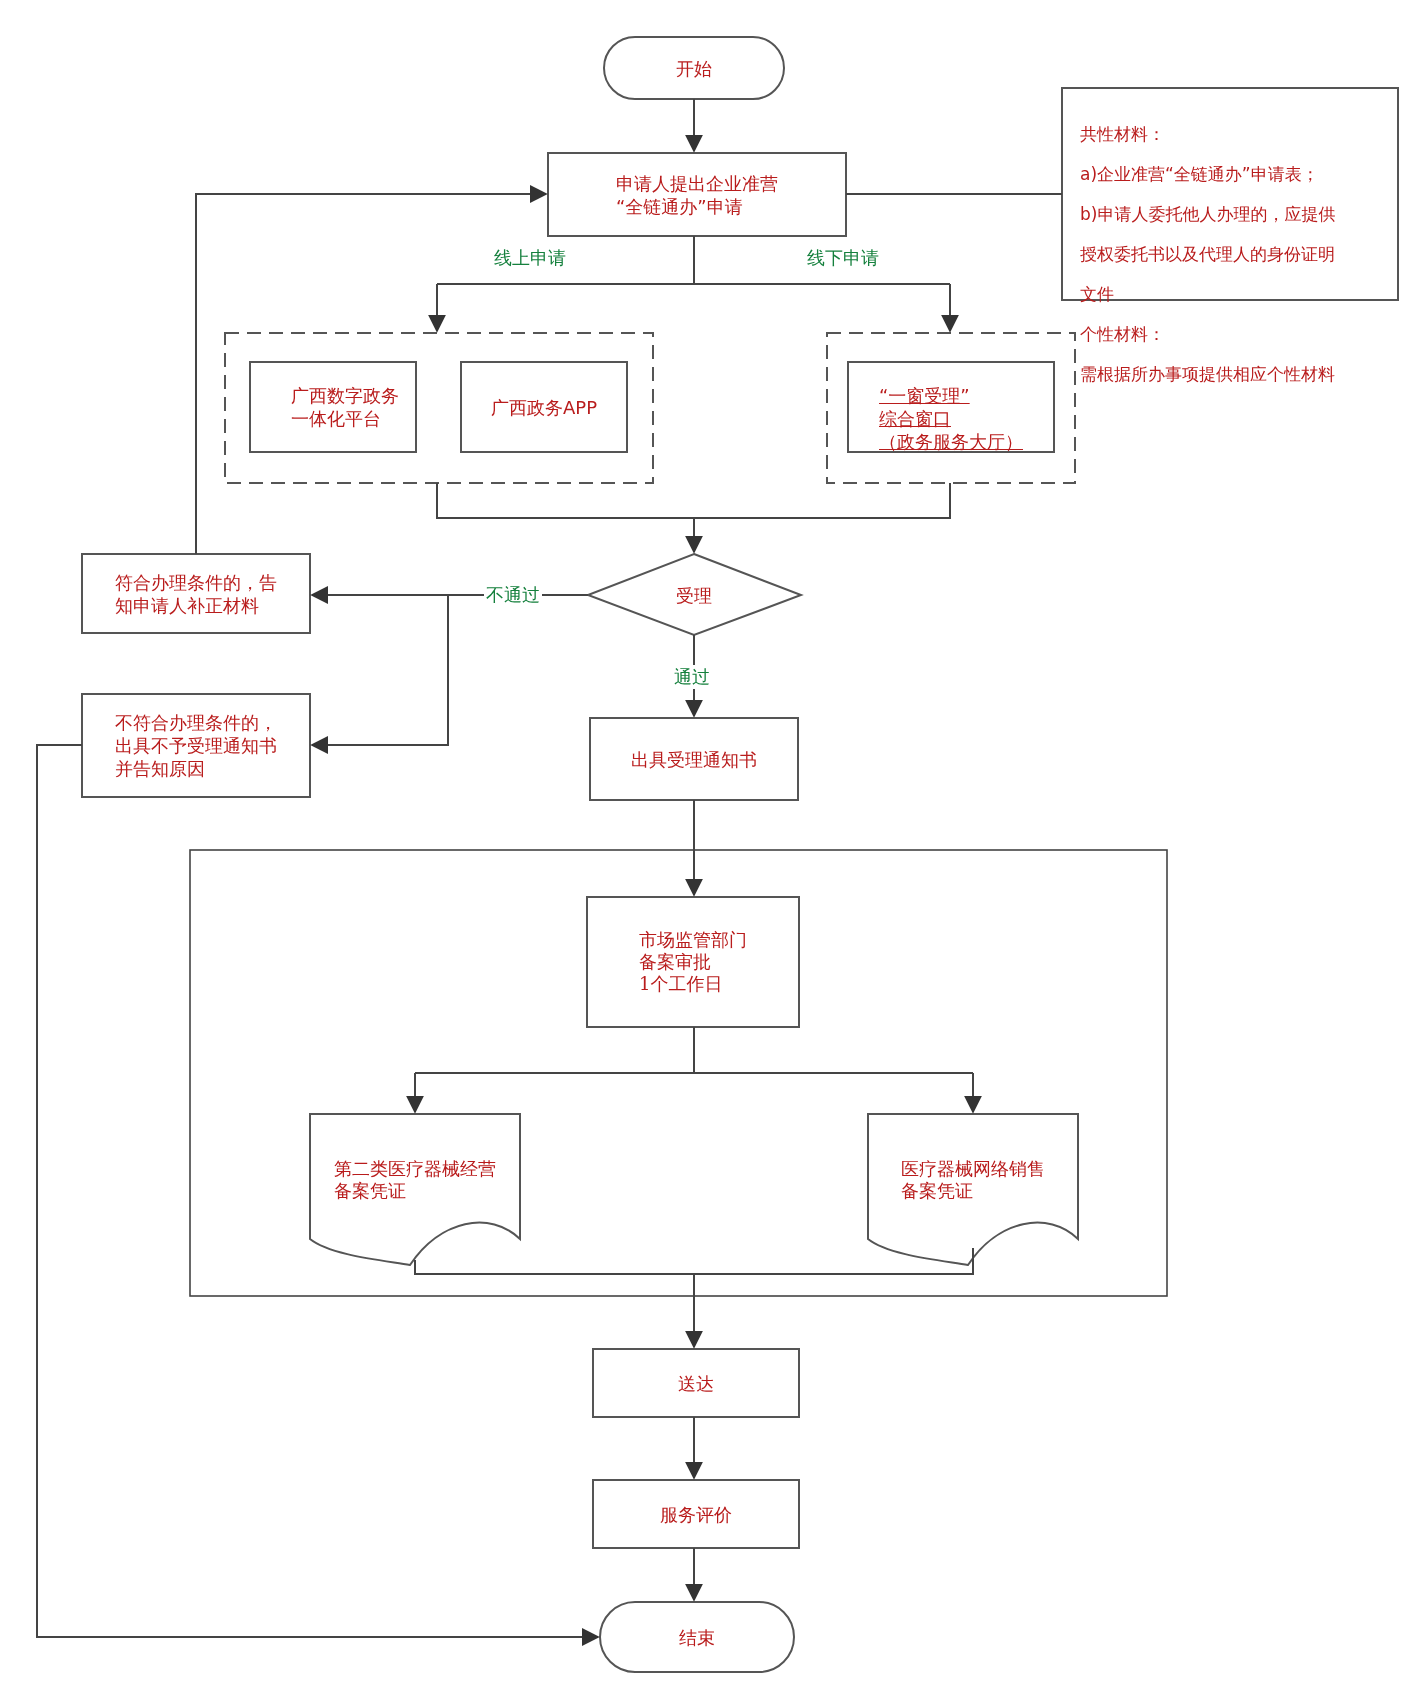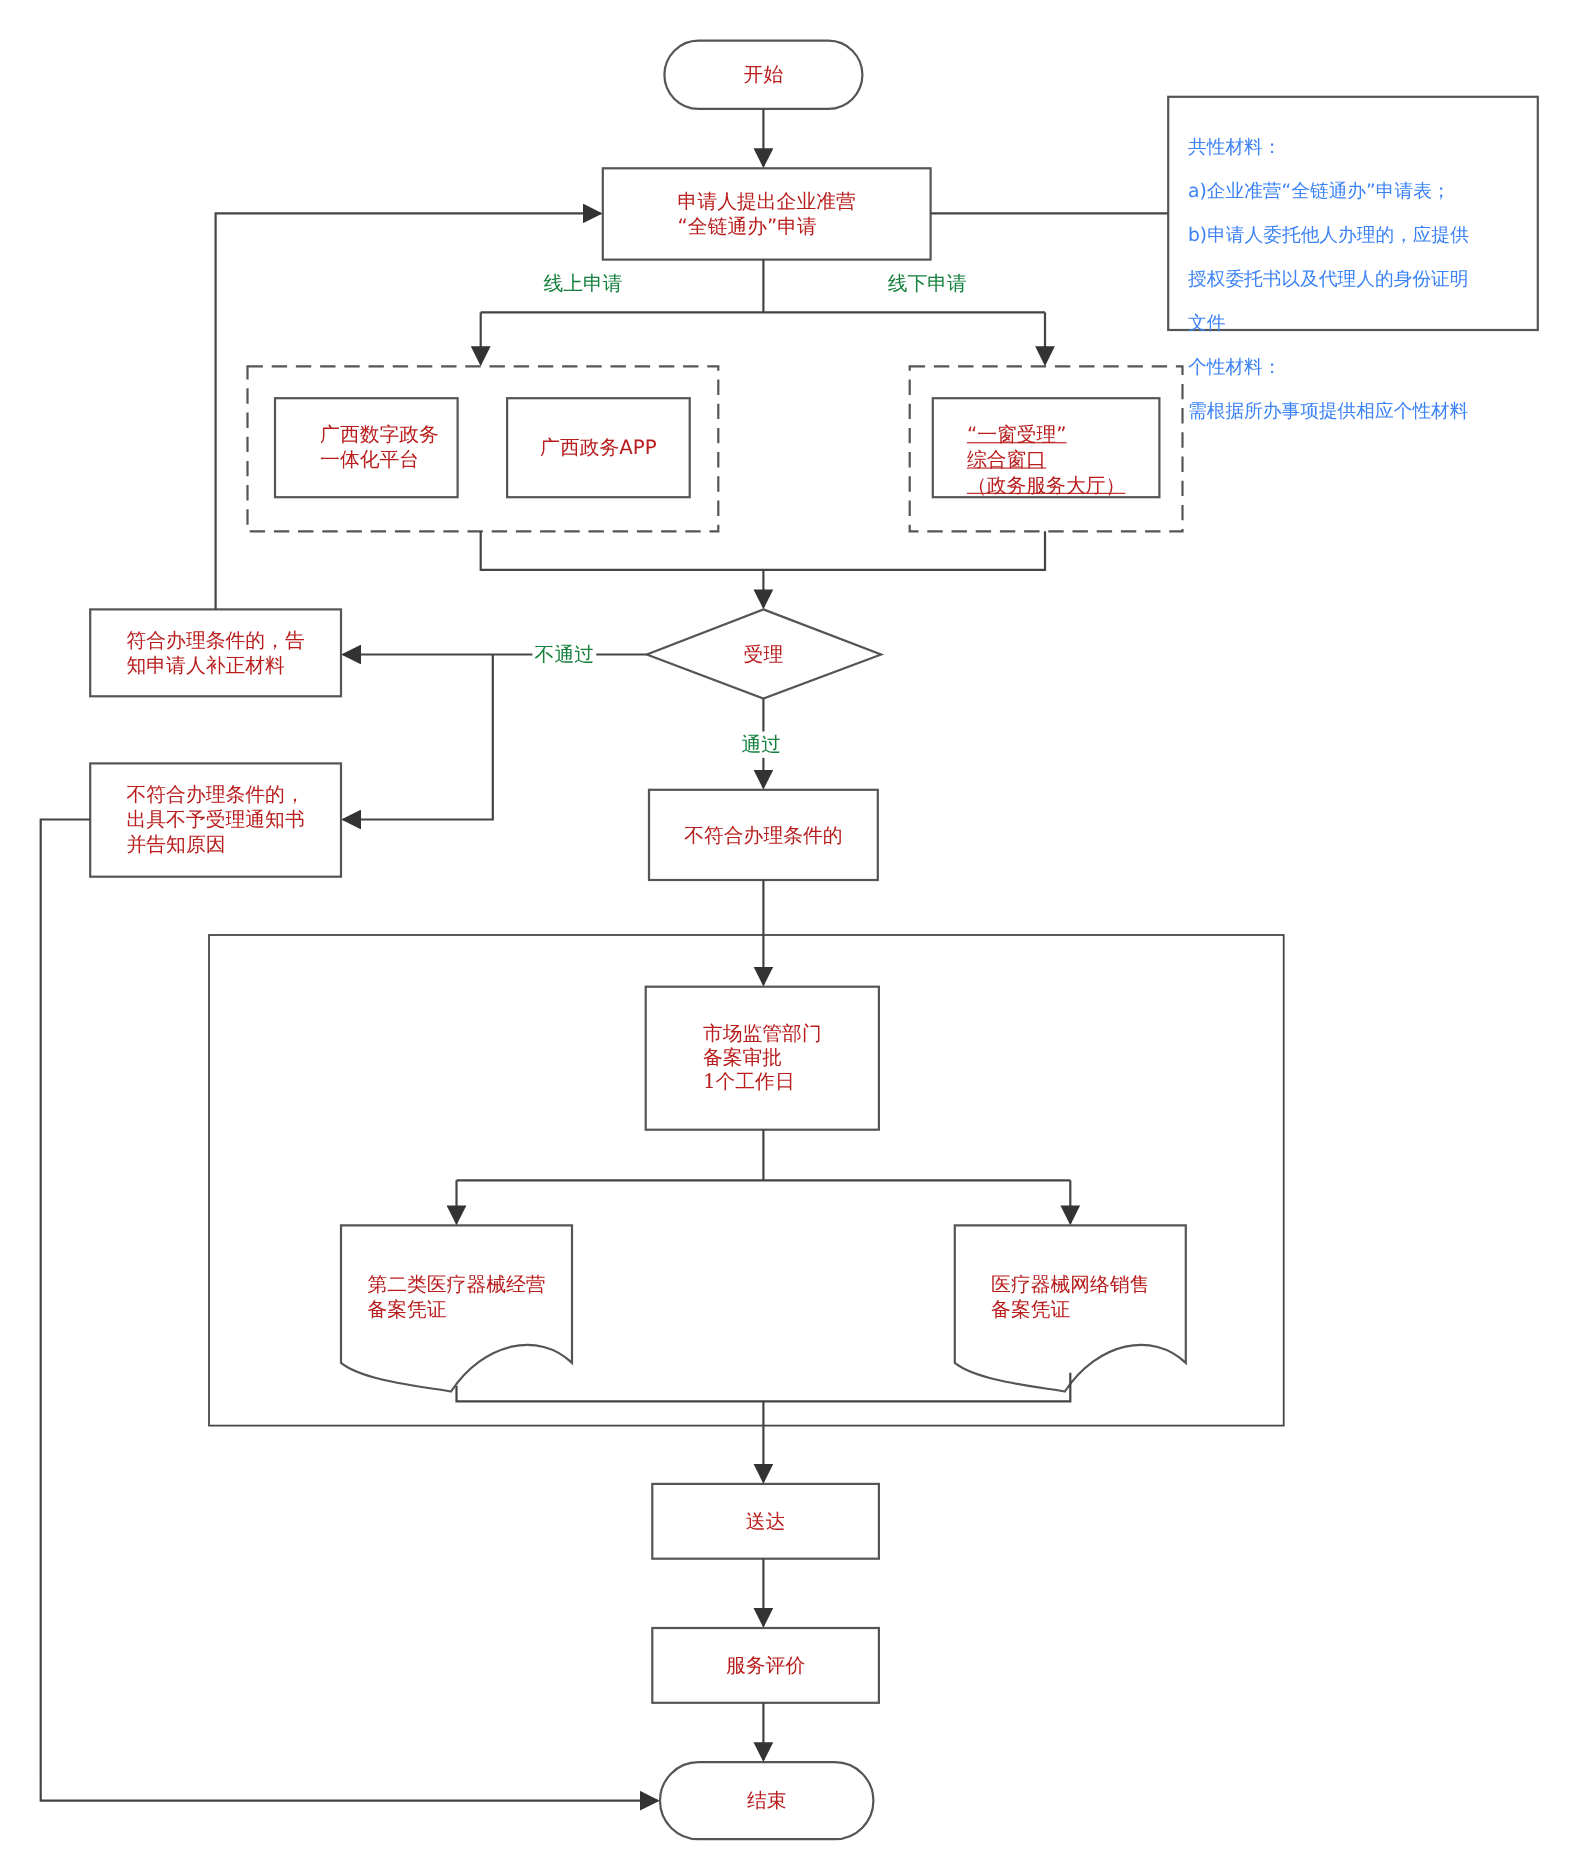--- a/index.html
+++ b/index.html
@@ -7,21 +7,21 @@
          font-family:"DejaVu Sans", "Liberation Sans", sans-serif; color:#333; }
   svg { position:absolute; left:0; top:0; }
   .ln { stroke:#444; stroke-width:2; fill:none; }
   .bx { stroke:#555; stroke-width:2; fill:#fff; }
   .dash { stroke:#555; stroke-width:2; fill:none; stroke-dasharray:14 8; }
   .frame { stroke:#444; stroke-width:1.6; fill:none; }
   .node { position:absolute; display:flex; align-items:center; justify-content:center;
           text-align:left; font-size:18px; line-height:23px; color:#b91c1c; white-space:pre-line; }
   .serif { font-family:"DejaVu Serif", "Liberation Serif", serif; font-size:18px; line-height:22px; }
   .lbl { position:absolute; font-size:18px; color:#15803d; background:#fff; padding:0 2px; white-space:nowrap; }
-  .note { position:absolute; left:1080px; top:104px; width:330px; font-size:17px; line-height:20px; color:#3b82f6; white-space:pre-line; }
+  .note { position:absolute; left:1080px; top:104px; width:330px; font-size:17px; line-height:20px; color:#b91c1c; white-space:pre-line; }
 </style>
 </head>
 <body>
 
 <svg width="1428" height="1704" viewBox="0 0 1428 1704">
   <defs>
     <marker id="ar" viewBox="0 0 10 10" refX="9" refY="5" markerWidth="9" markerHeight="9" orient="auto">
       <path d="M0,0 L10,5 L0,10 z" fill="#333"></path>
     </marker>
   </defs>
@@ -76,21 +76,21 @@
 <div class="node" style="left:461px;top:362px;width:166px;height:90px;">广西政务APP</div>
 <div class="node" style="left:848px;top:362px;width:206px;height:112px;text-decoration:underline;">“一窗受理”
 综合窗口
 （政务服务大厅）</div>
 <div class="node" style="left:628px;top:575px;width:132px;height:40px;">受理</div>
 <div class="node" style="left:82px;top:554px;width:228px;height:79px;">符合办理条件的，告
 知申请人补正材料</div>
 <div class="node" style="left:82px;top:694px;width:228px;height:103px;">不符合办理条件的，
 出具不予受理通知书
 并告知原因</div>
-<div class="node" style="left:590px;top:718px;width:208px;height:82px;">不符合办理条件的</div>
+<div class="node" style="left:590px;top:718px;width:208px;height:82px;">出具受理通知书</div>
 <div class="node serif" style="left:587px;top:897px;width:212px;height:130px;">市场监管部门
 备案审批
 1个工作日</div>
 <div class="node serif" style="left:310px;top:1150px;width:210px;height:60px;">第二类医疗器械经营
 备案凭证</div>
 <div class="node serif" style="left:868px;top:1150px;width:210px;height:60px;">医疗器械网络销售
 备案凭证</div>
 <div class="node" style="left:593px;top:1349px;width:206px;height:68px;">送达</div>
 <div class="node" style="left:593px;top:1480px;width:206px;height:68px;">服务评价</div>
 <div class="node" style="left:600px;top:1602px;width:194px;height:70px;">结束</div>

